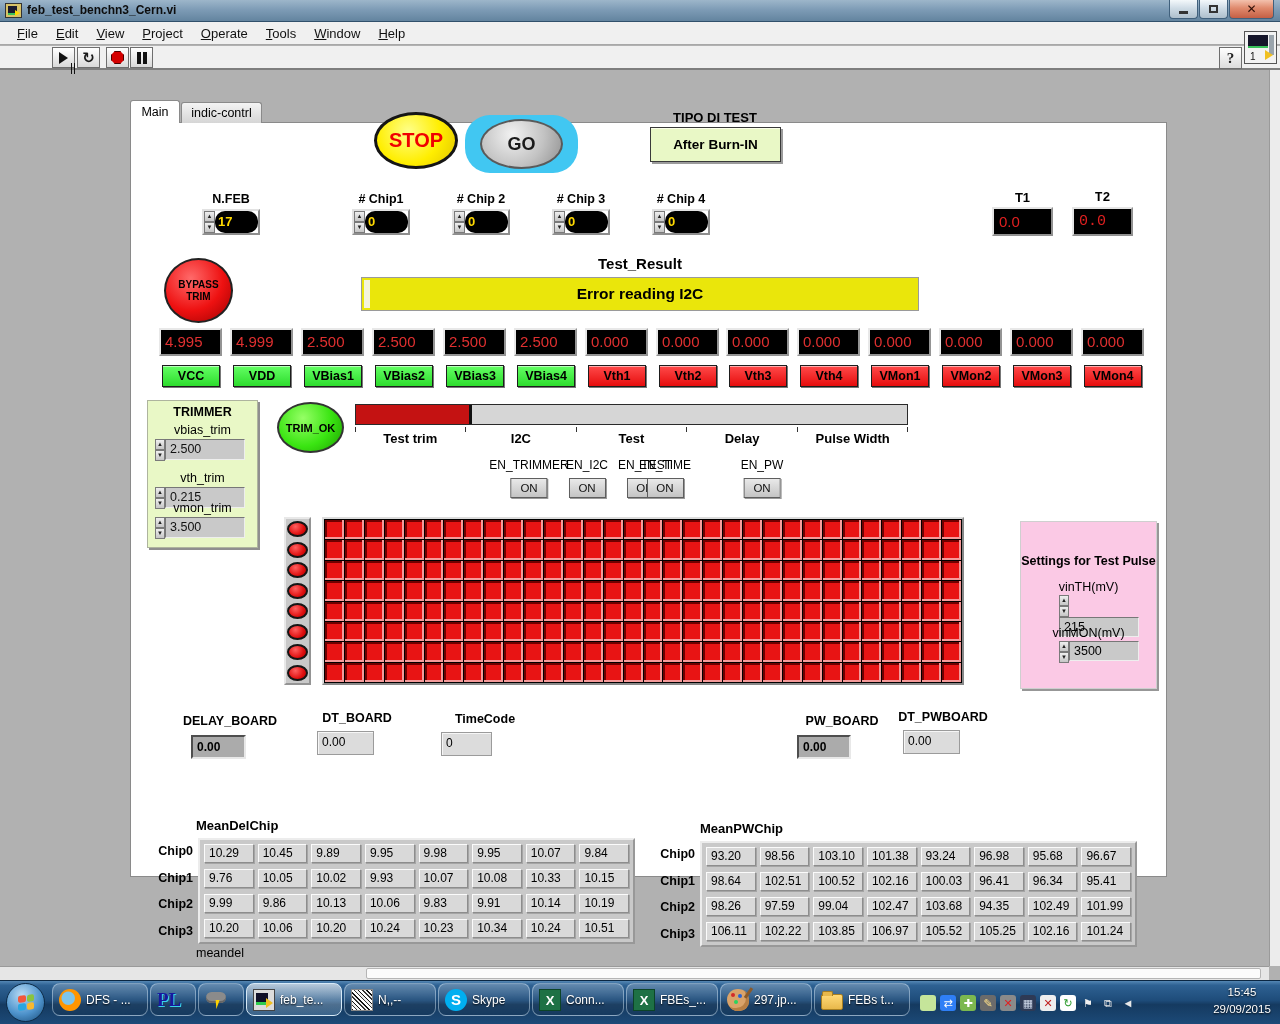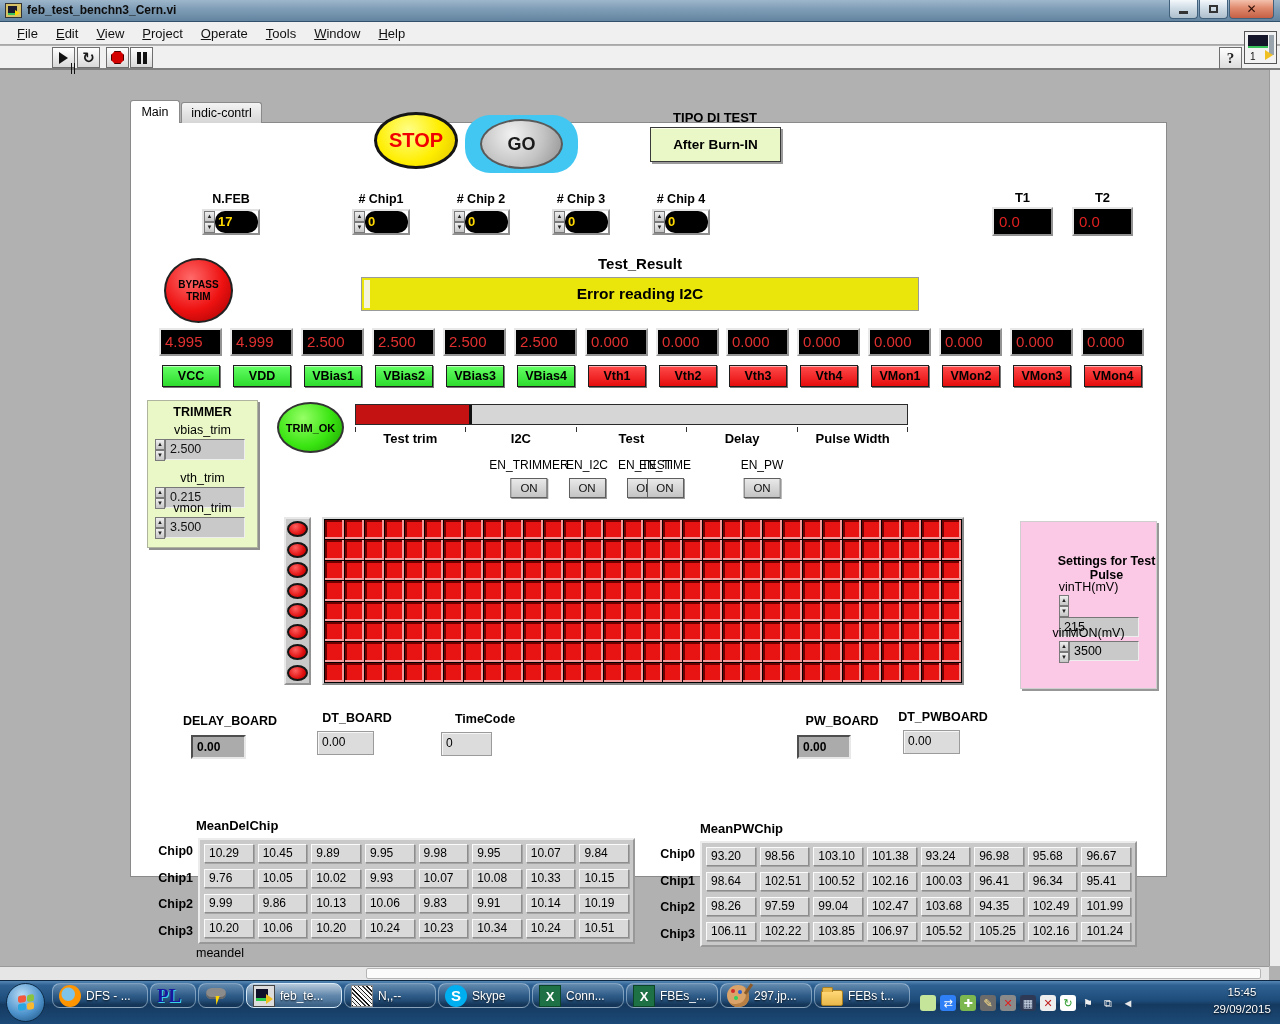--- a/index.html
+++ b/index.html
@@ -121,21 +121,21 @@
   .ledstrip { position:absolute; left:284px; top:517px; width:27px; height:168px; background:#c9c9c9; border:2px outset #e8e8e8;
     display:flex; flex-direction:column; justify-content:space-around; align-items:center; }
   .oled { width:21px; height:16px; border-radius:50%; border:2px solid #151515;
     background:radial-gradient(circle at 38% 30%, #ff6060, #e01010 60%, #b00000); }
   .ledgrid { position:absolute; left:322px; top:517px; width:642px; height:168px; border:2px outset #dcdcdc; background:#000;
     display:grid; grid-template-columns:repeat(32,1fr); gap:1px; padding:1px; }
   .led { background:#e81414; box-shadow:inset -2px -2px 0 #f59a9a, inset 2px 2px 0 #700000; }
 
   
   .pulse { position:absolute; left:1020px; top:521px; width:137px; height:168px; background:#fbc9e5; border:1px solid #cfcfcf; box-shadow:2px 2px 0 #979797; }
-  .pulse .ptitle { position:absolute; width:100%; top:32px; text-align:center; font-weight:bold; font-size:12.5px;padding-left:36px; }
+  .pulse .ptitle { position:absolute; width:100%; top:32px; text-align:center; font-weight:bold; font-size:12.5px; }
   .pulse .plbl { position:absolute; width:100%; text-align:center; font-size:12.5px; }
   .pulse .pfield { position:absolute; left:38px; display:flex; width:80px; }
   .pulse .pfield .spin { width:10px; }
   .pulse .pfield .tfield { flex:1; height:20px; background:#c9c9c9; border:1px solid; border-color:#777 #eee #eee #777; font-size:12.5px; line-height:18px; padding-left:4px; }
 
   
   .blabel { position:absolute; transform:translateX(-50%); font-weight:bold; font-size:12.5px; white-space:nowrap;margin-left:12px; }
   .bbox { position:absolute; font-size:12px; line-height:20px; padding-left:4px; }
   .bbox.dark { background:#ababab; border:2px solid; border-color:#4e4e4e #e8e8e8 #e8e8e8 #4e4e4e; font-weight:bold; }
   .bbox.light { background:#dcdcdc; border:1px solid #9b9b9b; box-shadow:inset 1px 1px 0 #f6f6f6; }
@@ -155,21 +155,21 @@
   .taskbar { position:absolute; left:0; top:980px; width:1280px; height:44px;
     background:linear-gradient(180deg,#5487b4 0%,#2e6192 10%,#1e4c7a 45%,#153a60 55%,#1c4a78 100%); border-top:1px solid #0b2742; }
   .orb { position:absolute; left:6px; top:2px; width:39px; height:39px; border-radius:50%;
     background:radial-gradient(circle at 40% 30%, #b9dcf5, #4f94cd 55%, #174a77); border:1px solid #0d2b47;
     display:flex; align-items:center; justify-content:center; }
   .flag { width:16px; height:15px; display:grid; grid-template-columns:1fr 1fr; gap:1px; transform:skewY(-6deg); }
   .flag i { border-radius:2px; }
   .flag i:nth-child(1){background:#f3583c;} .flag i:nth-child(2){background:#8ac43f;}
   .flag i:nth-child(3){background:#2aa6e0;} .flag i:nth-child(4){background:#f8b830;}
   .tasks { position:absolute; left:52px; top:2px; height:40px; display:flex; gap:2px; }
-  .task { height:25px; border:1px solid rgba(200,222,240,.5); border-radius:8px; display:flex; align-items:center; padding:0 6px; gap:5px;
+  .task { height:33px; border:1px solid rgba(200,222,240,.5); border-radius:8px; display:flex; align-items:center; padding:0 6px; gap:5px;
     background:linear-gradient(180deg,rgba(255,255,255,.25),rgba(255,255,255,.06) 50%,rgba(0,0,0,.12)); }
   .task.active { background:linear-gradient(180deg,rgba(255,255,255,.65),rgba(215,235,250,.35) 50%,rgba(160,200,230,.25)); border-color:#d6e9f7; }
   .task .tlbl { color:#fff; font-size:12px; text-shadow:0 1px 2px #000; white-space:nowrap; overflow:hidden; }
   .ticon { width:22px; height:22px; flex:none; position:relative; }
   .ic-firefox { border-radius:50%; background:radial-gradient(circle at 42% 42%, #7ec4ea 0 34%, #ff9500 40% 75%, #d4530a 100%); }
   .ic-pl { font-family:"Liberation Serif",serif; font-weight:bold; font-size:19px; color:#18189e; text-shadow:1px 1px 0 #39d4e8; line-height:22px; text-align:center; }
   .ic-storm::before { content:""; position:absolute; left:1px; top:3px; width:20px; height:11px; border-radius:7px; background:#8b8b8b; box-shadow:inset 0 -2px 0 #666; }
   .ic-storm::after { content:""; position:absolute; left:9px; top:11px; width:0; height:0; border-left:4px solid transparent; border-top:9px solid #ffd400; transform:skewX(-20deg); }
   .ic-labview { background:#dcdcdc; border:1px solid #444; }
   .ic-labview::before { content:""; position:absolute; left:2px; top:3px; width:12px; height:12px; background:#101028;
@@ -310,21 +310,21 @@
           </div>
           <div class="nfield">0</div>
         </div>
       </div>
     </div>
   <div id="temps">
       <div class="temp" style="left: 992px;">
         <div class="clabel">T1</div>
         <div class="tdisp">0.0</div>
       </div>
-      <div class="temp" style="left: 1072px;">
+      <div class="temp" style="left: 1072px; font-family: Liberation Mono, monospace;">
         <div class="clabel">T2</div>
         <div class="tdisp">0.0</div>
       </div>
     </div>
 
   <div class="bypass-btn">
     <span>BYPASS</span>
     <span>TRIM</span>
   </div>
   <div class="tr-label">Test_Result</div>

